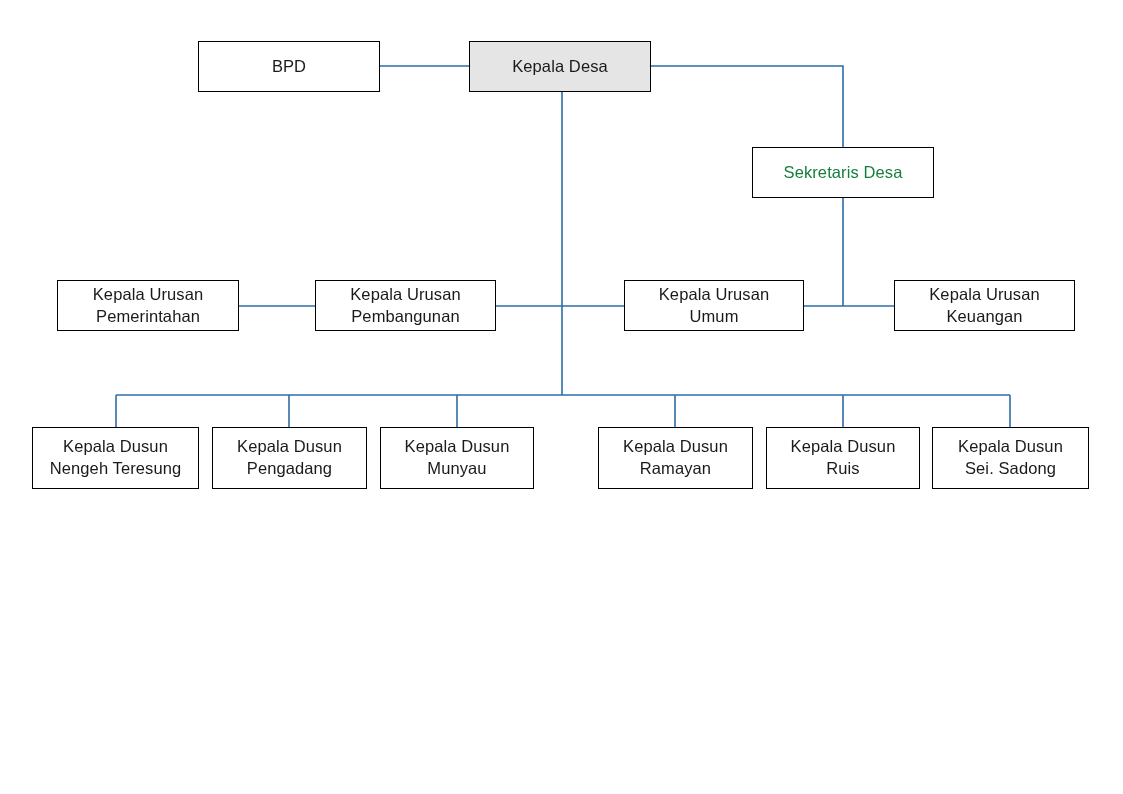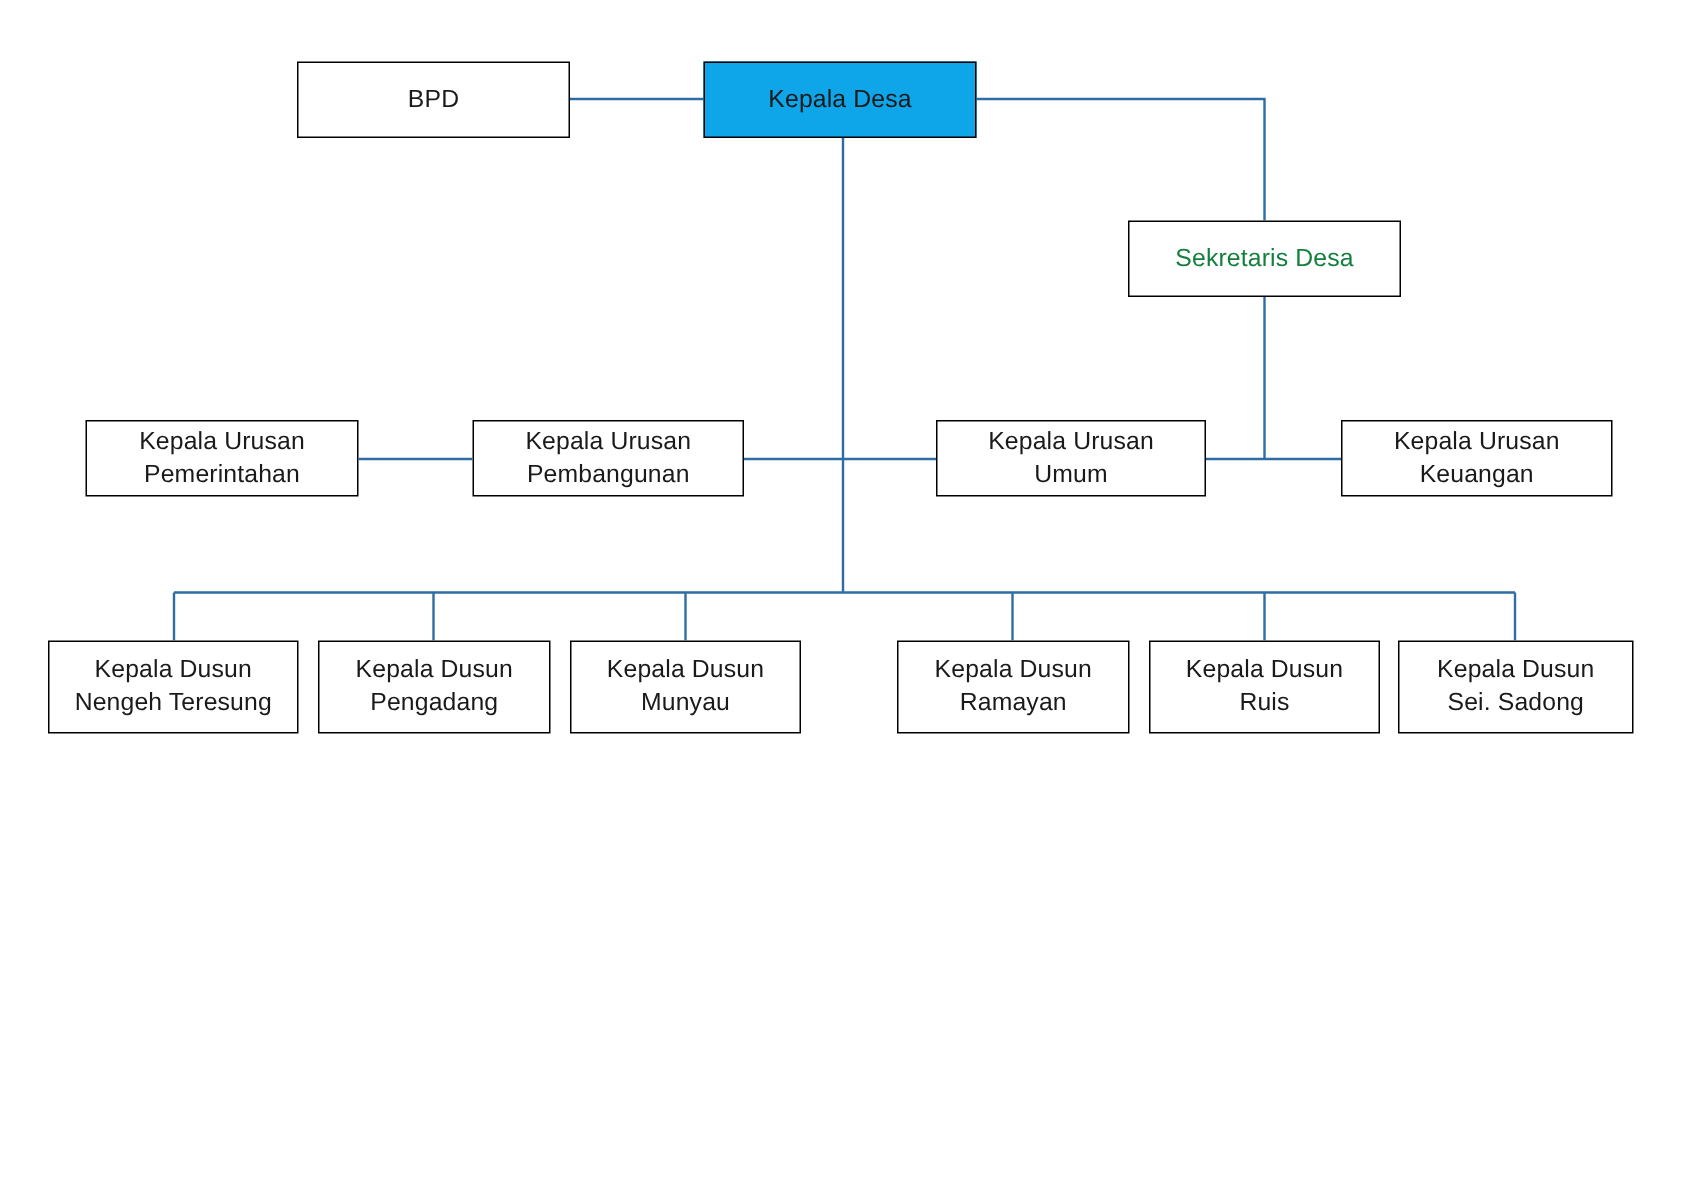--- a/index.html
+++ b/index.html
@@ -73,21 +73,21 @@
         <polyline points="257,395 257,427" stroke="#2E6DA4" stroke-width="1.6" fill="none"></polyline>
         <polyline points="425,395 425,427" stroke="#2E6DA4" stroke-width="1.6" fill="none"></polyline>
         <polyline points="643,395 643,427" stroke="#2E6DA4" stroke-width="1.6" fill="none"></polyline>
         <polyline points="811,395 811,427" stroke="#2E6DA4" stroke-width="1.6" fill="none"></polyline>
         <polyline points="978,395 978,427" stroke="#2E6DA4" stroke-width="1.6" fill="none"></polyline>
       </g>
   </svg>
 
   <div id="nodes-layer">
       <div class="node" style="left: 166px; top: 41px; width: 182px; height: 51px; border-color: rgb(0, 0, 0); background: rgb(255, 255, 255); color: rgb(26, 26, 26);"><span class="node-label">BPD</span></div>
-      <div class="node" style="left: 437px; top: 41px; width: 182px; height: 51px; border-color: rgb(0, 0, 0); background: #0ea5e9; color: rgb(26, 26, 26); justify-content: flex-end;"><span class="node-label">Kepala Desa</span></div>
+      <div class="node" style="left: 437px; top: 41px; width: 182px; height: 51px; border-color: rgb(0, 0, 0); background: #e5e5e5; color: rgb(26, 26, 26); justify-content: flex-end;"><span class="node-label">Kepala Desa</span></div>
       <div class="node" style="left: 720px; top: 147px; width: 182px; height: 51px; border-color: rgb(0, 0, 0); background: rgb(255, 255, 255); color: #15803d;"><span class="node-label">Sekretaris Desa</span></div>
       <div class="node" style="left: 25px; top: 280px; width: 182px; height: 51px; border-color: rgb(0, 0, 0); background: rgb(255, 255, 255); color: rgb(26, 26, 26);"><span class="node-label">Kepala Urusan
 Pemerintahan</span></div>
       <div class="node" style="left: 283px; top: 280px; width: 181px; height: 51px; border-color: rgb(0, 0, 0); background: rgb(255, 255, 255); color: rgb(26, 26, 26);"><span class="node-label">Kepala Urusan
 Pembangunan</span></div>
       <div class="node" style="left: 592px; top: 280px; width: 180px; height: 51px; border-color: rgb(0, 0, 0); background: rgb(255, 255, 255); color: rgb(26, 26, 26);"><span class="node-label">Kepala Urusan
 Umum</span></div>
       <div class="node" style="left: 862px; top: 280px; width: 181px; height: 51px; border-color: rgb(0, 0, 0); background: rgb(255, 255, 255); color: rgb(26, 26, 26);"><span class="node-label">Kepala Urusan
 Keuangan</span></div>
       <div class="node" style="left: 0px; top: 427px; width: 167px; height: 62px; border-color: rgb(0, 0, 0); background: rgb(255, 255, 255); color: rgb(26, 26, 26);"><span class="node-label">Kepala Dusun

